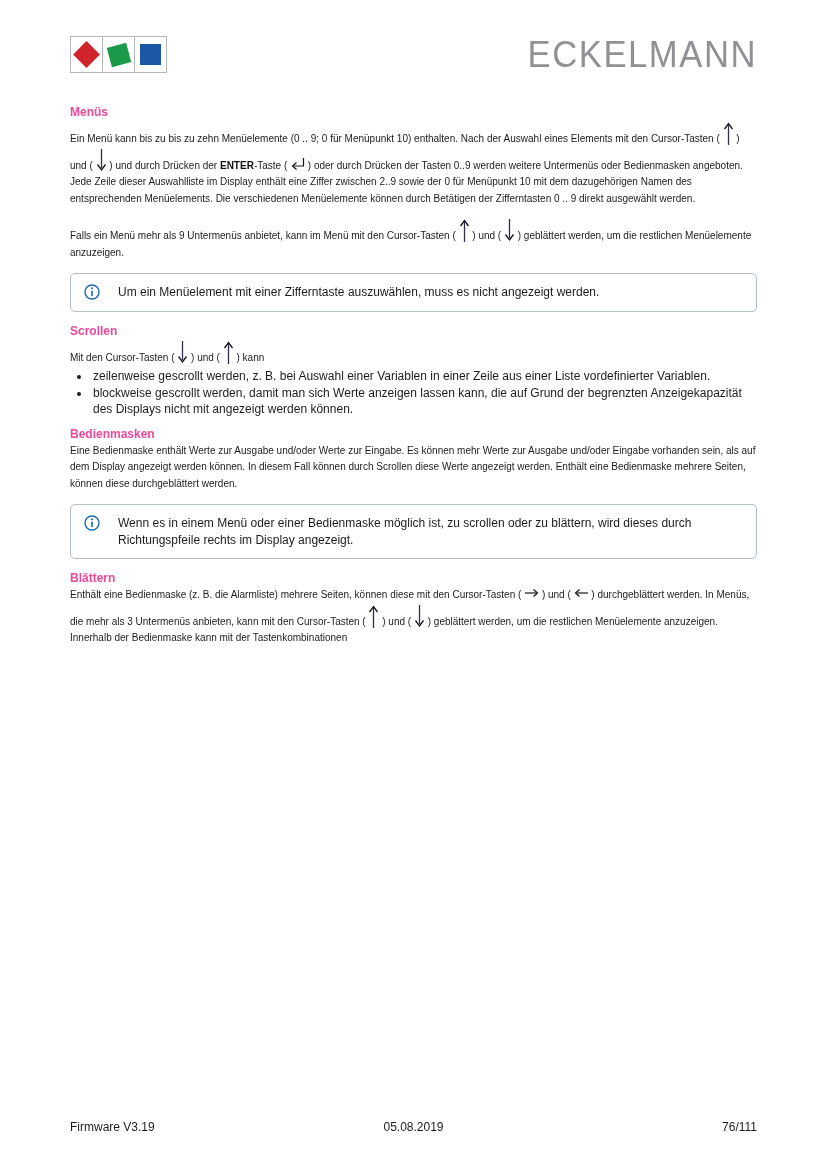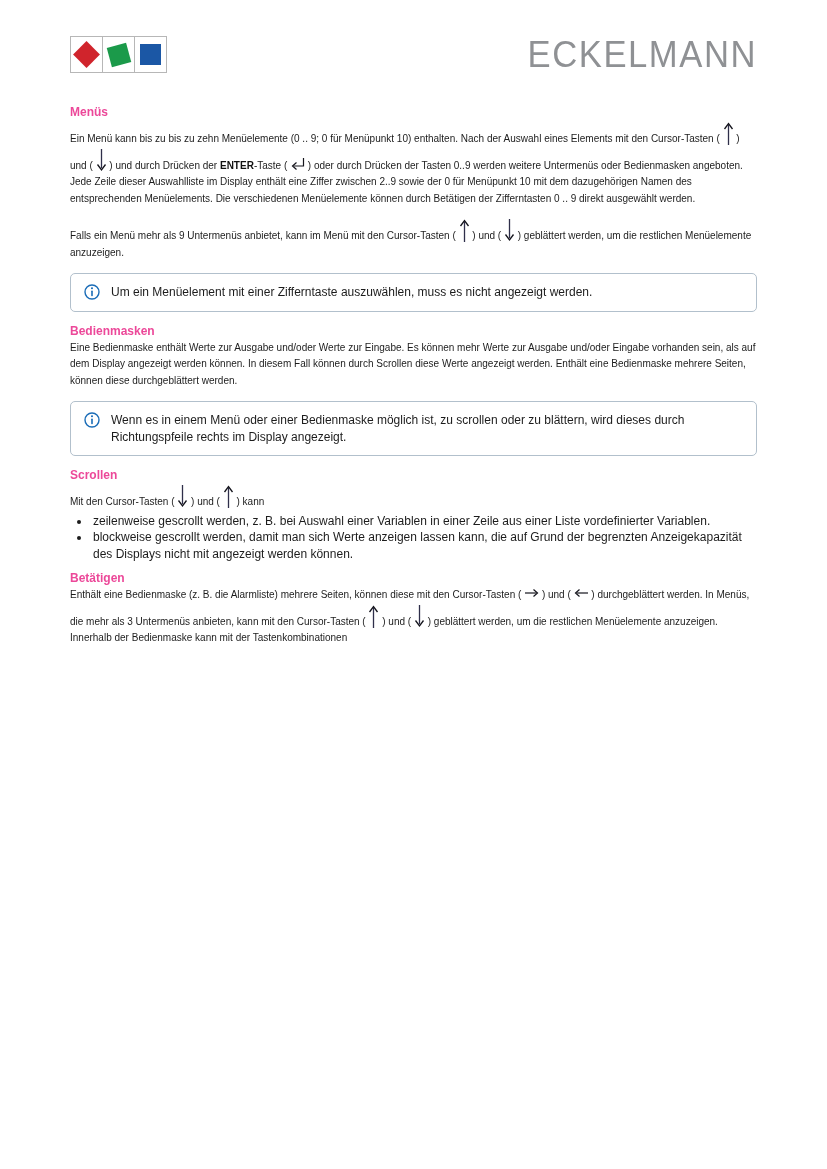--- a/index.html
+++ b/index.html
@@ -24,21 +24,21 @@
            font-weight:400; transform:scale(1.02,1.06); transform-origin:right top; }
 
   
   main { display:block; margin-top:29px; }
   .section-heading { font-size:12px; font-weight:bold; color:#ec4899; margin:9px 0 2px 0; }
   .section:first-child .section-heading { margin-top:0; }
   .block-p { margin:0; font-size:10px; line-height:16.5px; }
   .spacer { height:11px; }
   .block-ul { margin:2px 0 0 0; padding-left:21px; }
   .block-ul li { font-size:12px; line-height:16.5px; padding-left:2px; }
-  .infobox { display:flex; gap:11px; align-items:flex-start;
+  .infobox { display:flex; gap:18px; align-items:flex-start;
              border:1px solid #b2c0cc; border-radius:5px; background:#fff;
              padding:10px 22px 10px 13px; margin:12px 0 12px 0; }
   .infobox .ib-text { font-size:12px; line-height:16.5px; }
   .info-icon { flex:0 0 auto; margin-top:0px; }
   .info-icon svg { display:block; }
 
   
   .icon { display:inline-block; }
   .icon svg { display:inline-block; overflow:visible; }
   .icon-tall svg  { vertical-align:-4px; }
@@ -104,60 +104,65 @@
               <svg width="16" height="16" viewBox="0 0 16 16" fill="none">
                 <circle cx="8" cy="8" r="7" stroke="#1a6cb7" stroke-width="1.4"></circle>
                 <rect x="7.2" y="6.6" width="1.6" height="5.6" rx="0.7" fill="#1a6cb7"></rect>
                 <circle cx="8" cy="4.2" r="1.05" fill="#1a6cb7"></circle>
               </svg>
             </span>
             <div class="ib-text"><span>Um ein Menüelement mit einer Zifferntaste auszuwählen, muss es nicht angezeigt werden.</span></div>
           </div>
         </section>
         <section class="section">
+          <div class="section-heading">Scrollen</div>
+          <p class="block-p"><span>Mit den Cursor-Tasten ( </span><span class="icon icon-tall"><svg width="11" height="25" viewBox="0 0 11 25" fill="none">
+                <path d="M5.5 1 V20" stroke="#2f2f4a" stroke-width="1.3"></path>
+                <path d="M1.5 16.5 L5.5 22 L9.5 16.5" stroke="#14141c" stroke-width="1.3"></path>
+              </svg></span><span> ) und ( </span><span class="icon icon-tall"><svg width="11" height="25" viewBox="0 0 11 25" fill="none">
+                <path d="M5.5 24 V4" stroke="#2f2f4a" stroke-width="1.3"></path>
+                <path d="M1.5 8 L5.5 2.5 L9.5 8" stroke="#14141c" stroke-width="1.3"></path>
+              </svg></span><span> ) kann</span></p>
+          <ul class="block-ul">
+            <li><span>zeilenweise gescrollt werden, z. B. bei Auswahl einer Variablen in einer Zeile aus einer Liste vordefinierter Variablen.</span></li>
+            <li><span>blockweise gescrollt werden, damit man sich Werte anzeigen lassen kann, die auf Grund der begrenzten Anzeigekapazität des Displays nicht mit angezeigt werden können.</span></li>
+          </ul>
+        </section>
+        <section class="section">
           <div class="section-heading">Bedienmasken</div>
           <p class="block-p"><span>Eine Bedienmaske enthält Werte zur Ausgabe und/oder Werte zur Eingabe. Es können mehr Werte zur Ausgabe und/oder Eingabe vorhanden sein, als auf dem Display angezeigt werden können. In diesem Fall können durch Scrollen diese Werte angezeigt werden. Enthält eine Bedienmaske mehrere Seiten, können diese durchgeblättert werden.</span></p>
           <div class="infobox">
             <span class="info-icon">
               <svg width="16" height="16" viewBox="0 0 16 16" fill="none">
                 <circle cx="8" cy="8" r="7" stroke="#1a6cb7" stroke-width="1.4"></circle>
                 <rect x="7.2" y="6.6" width="1.6" height="5.6" rx="0.7" fill="#1a6cb7"></rect>
                 <circle cx="8" cy="4.2" r="1.05" fill="#1a6cb7"></circle>
               </svg>
             </span>
             <div class="ib-text"><span>Wenn es in einem Menü oder einer Bedienmaske möglich ist, zu scrollen oder zu blättern, wird dieses durch Richtungspfeile rechts im Display angezeigt.</span></div>
           </div>
         </section>
         <section class="section">
-          <div class="section-heading">Scrollen</div>
-          <p class="block-p"><span>Mit den Cursor-Tasten ( </span><span class="icon icon-tall"><svg width="11" height="25" viewBox="0 0 11 25" fill="none">
-                <path d="M5.5 1 V20" stroke="#2f2f4a" stroke-width="1.3"></path>
-                <path d="M1.5 16.5 L5.5 22 L9.5 16.5" stroke="#14141c" stroke-width="1.3"></path>
-              </svg></span><span> ) und ( </span><span class="icon icon-tall"><svg width="11" height="25" viewBox="0 0 11 25" fill="none">
-                <path d="M5.5 24 V4" stroke="#2f2f4a" stroke-width="1.3"></path>
-                <path d="M1.5 8 L5.5 2.5 L9.5 8" stroke="#14141c" stroke-width="1.3"></path>
-              </svg></span><span> ) kann</span></p>
-          <ul class="block-ul">
-            <li><span>zeilenweise gescrollt werden, z. B. bei Auswahl einer Variablen in einer Zeile aus einer Liste vordefinierter Variablen.</span></li>
-            <li><span>blockweise gescrollt werden, damit man sich Werte anzeigen lassen kann, die auf Grund der begrenzten Anzeigekapazität des Displays nicht mit angezeigt werden können.</span></li>
-          </ul>
-        </section>
-        <section class="section">
-          <div class="section-heading">Betätigen</div>
+          <div class="section-heading">Blättern</div>
           <p class="block-p"><span>Enthält eine Bedienmaske (z. B. die Alarmliste) mehrere Seiten, können diese mit den Cursor-Tasten ( </span><span class="icon icon-flat"><svg width="15" height="10" viewBox="0 0 15 10" fill="none">
                 <path d="M1 5 H12.5" stroke="#14141c" stroke-width="1.2"></path>
                 <path d="M9.5 1.5 L13.5 5 L9.5 8.5" stroke="#14141c" stroke-width="1.2"></path>
               </svg></span><span> ) und ( </span><span class="icon icon-flat"><svg width="15" height="10" viewBox="0 0 15 10" fill="none">
                 <path d="M14 5 H2.5" stroke="#14141c" stroke-width="1.2"></path>
                 <path d="M5.5 1.5 L1.5 5 L5.5 8.5" stroke="#14141c" stroke-width="1.2"></path>
               </svg></span><span> ) durchgeblättert werden. In Menüs, die mehr als 3 Untermenüs anbieten, kann mit den Cursor-Tasten ( </span><span class="icon icon-tall"><svg width="11" height="25" viewBox="0 0 11 25" fill="none">
                 <path d="M5.5 24 V4" stroke="#2f2f4a" stroke-width="1.3"></path>
                 <path d="M1.5 8 L5.5 2.5 L9.5 8" stroke="#14141c" stroke-width="1.3"></path>
               </svg></span><span> ) und ( </span><span class="icon icon-tall"><svg width="11" height="25" viewBox="0 0 11 25" fill="none">
                 <path d="M5.5 1 V20" stroke="#2f2f4a" stroke-width="1.3"></path>
                 <path d="M1.5 16.5 L5.5 22 L9.5 16.5" stroke="#14141c" stroke-width="1.3"></path>
               </svg></span><span> ) geblättert werden, um die restlichen Menüelemente anzuzeigen.</span></p>
           <p class="block-p"><span>Innerhalb der Bedienmaske kann mit der Tastenkombinationen</span></p>
         </section>
       </main>
   </div>
 
+  <footer>
+    <span class="f-left">Firmware V3.19</span>
+    <span class="f-center">05.08.2019</span>
+    <span class="f-right">76/111</span>
+  </footer>
 </div>
 
 </body></html>

